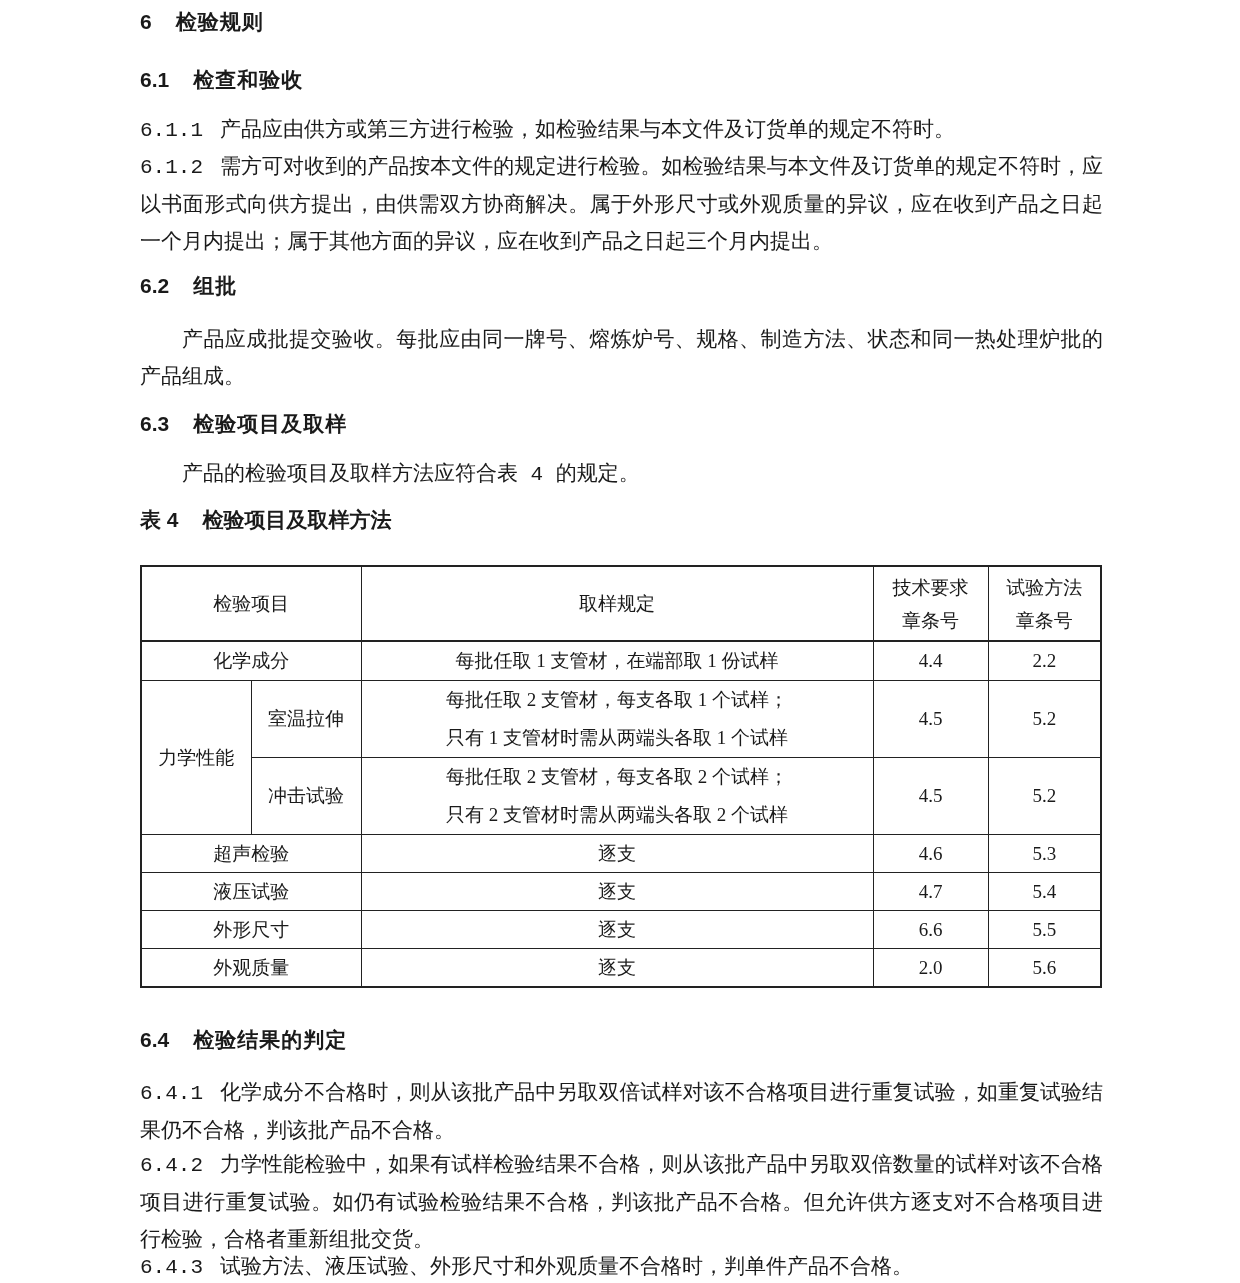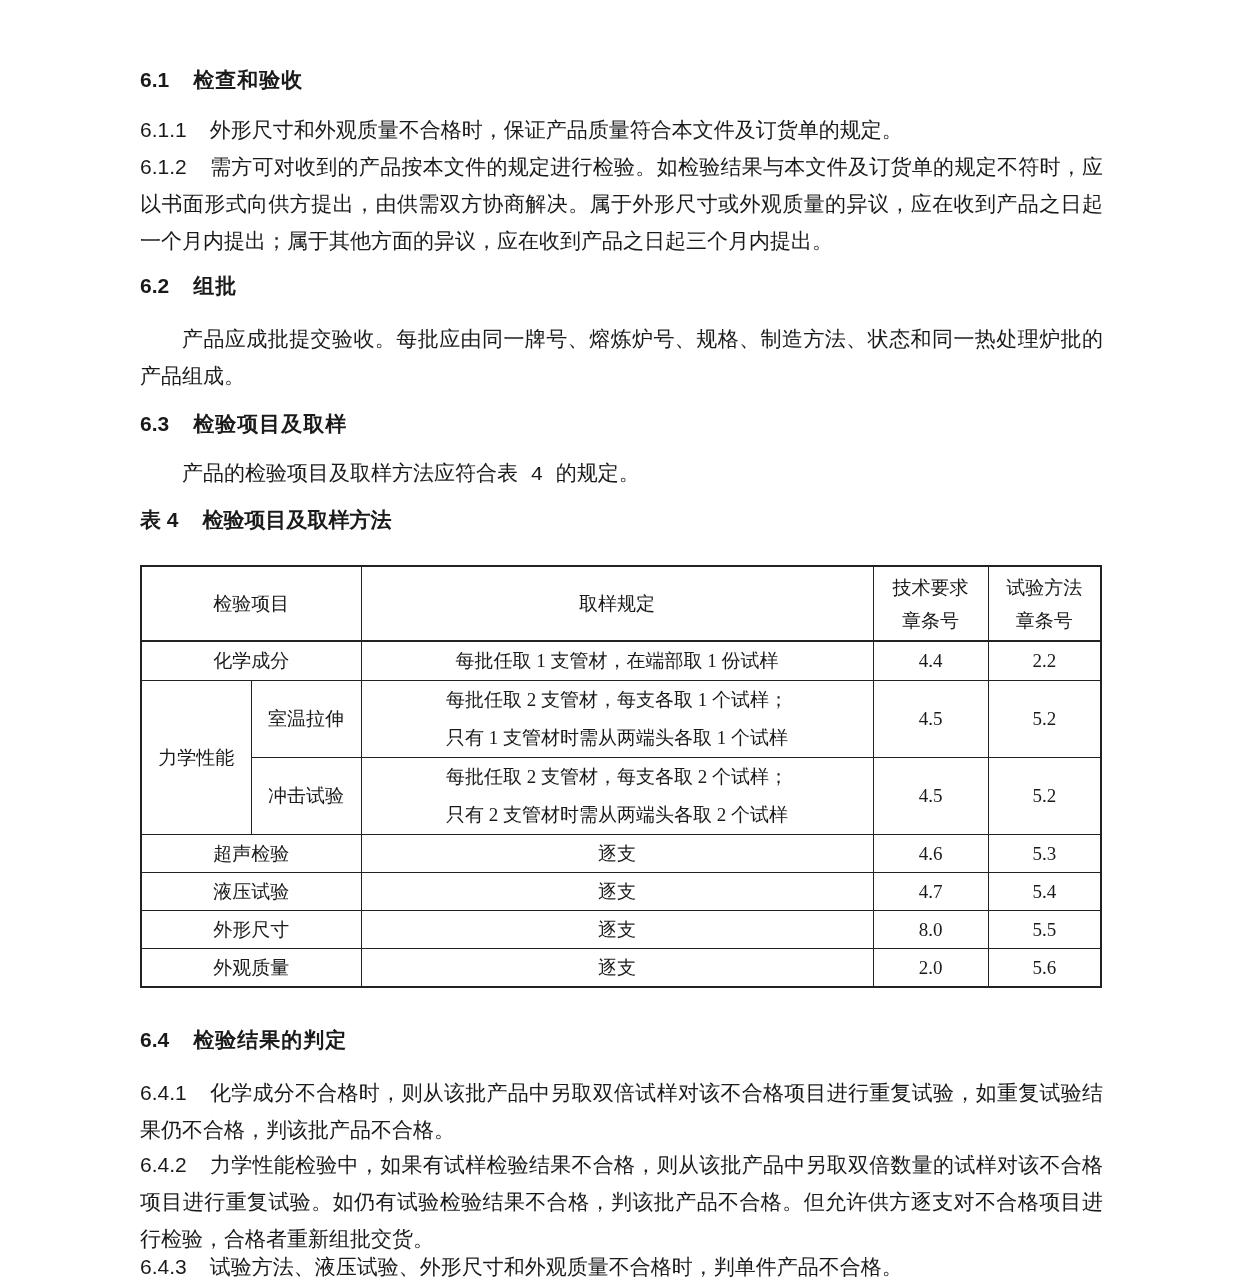--- a/index.html
+++ b/index.html
@@ -20,22 +20,22 @@
     letter-spacing: 1px;
   }
   .heading .num { letter-spacing: 0; margin-right: 24px; }
   .para {
     font-size: 21px;
     line-height: 37px;
     text-align: justify;
     margin: 0;
   }
   .para .num {
-    font-family: Liberation Sans, sans-serif;
-    margin-right: 23px;
+    font-family: Liberation Mono, monospace;
+    margin-right: 17px;
   }
   .indent { text-indent: 2em; font-family: Liberation Mono, monospace; }
   .caption {
     position: absolute;
     left: 140px;
     top: 506px;
     width: 960px;
     font-family: "Liberation Sans", "DejaVu Sans", sans-serif;
     font-weight: 700;
     font-size: 21px;
@@ -66,27 +66,30 @@
   .t4 tr.r-chem td { height: 38px; margin-left: 21px; }
   .t4 tr.r-mech td { height: 76px; line-height: 38px; }
   .t4 tr.r-simple td { height: 37px; }
   .pre { white-space: pre-line; }
 </style>
 </head>
 <body>
 
 <div class="page">
 
+  <div class="blk heading" style="top:8px">
+    <span class="num">6</span><span>检验规则</span>
+  </div>
 
   <div class="blk heading" style="top:66px">
     <span class="num">6.1</span><span>检查和验收</span>
   </div>
 
   <p class="blk para" style="top:111px">
-    <span class="num">6.1.1</span><span>外形尺寸和外观质量不合格时，保证产品质量符合本文件及订货单的规定。</span>
+    <span class="num">6.1.1</span><span>产品应由供方或第三方进行检验，如检验结果与本文件及订货单的规定不符时。</span>
   </p>
 
   <p class="blk para" style="top:148px">
     <span class="num">6.1.2</span><span>需方可对收到的产品按本文件的规定进行检验。如检验结果与本文件及订货单的规定不符时，应以书面形式向供方提出，由供需双方协商解决。属于外形尺寸或外观质量的异议，应在收到产品之日起一个月内提出；属于其他方面的异议，应在收到产品之日起三个月内提出。</span>
   </p>
 
   <div class="blk heading" style="top:272px">
     <span class="num">6.2</span><span>组批</span>
   </div>
 
@@ -152,21 +155,21 @@
       </tr>
       <tr class="r-simple">
         <td colspan="2">液压试验</td>
         <td>逐支</td>
         <td>4.7</td>
         <td>5.4</td>
       </tr>
       <tr class="r-simple">
         <td colspan="2">外形尺寸</td>
         <td>逐支</td>
-        <td>8.0</td>
+        <td>6.6</td>
         <td>5.5</td>
       </tr>
       <tr class="r-simple">
         <td colspan="2">外观质量</td>
         <td>逐支</td>
         <td>2.0</td>
         <td>5.6</td>
       </tr>
     </tbody>
   </table>

